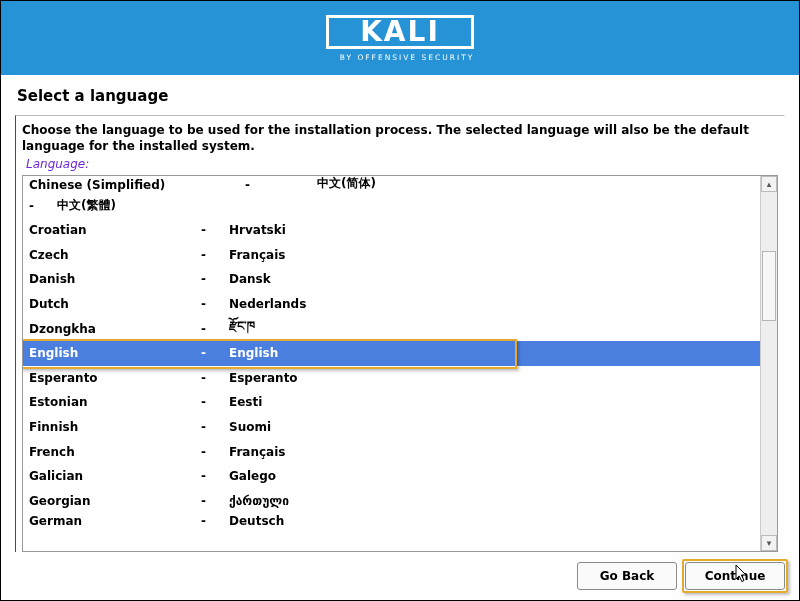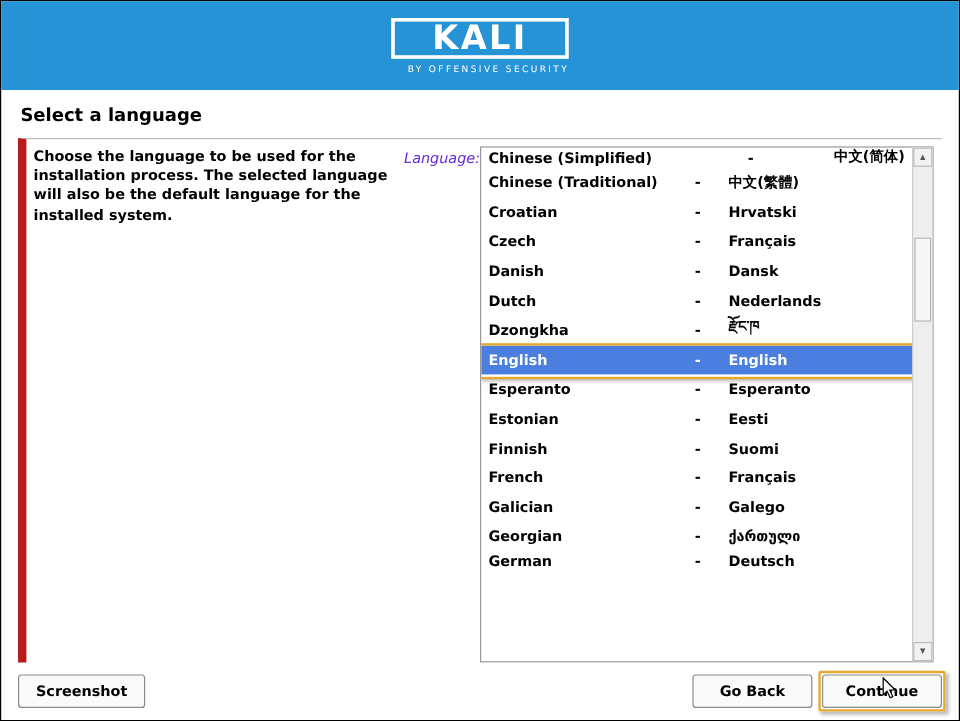--- a/index.html
+++ b/index.html
@@ -57,27 +57,27 @@
     padding: 0 14px 8px 14px;
   }
   .page-title {
     font-weight: 700;
     font-size: 15px;
     padding: 12px 2px 10px 2px;
     color: #000;
   }
   .instr-box {
     border-top: 1px solid #bbb;
-    border-left: 7px solid #b91c1c;
+    border-left: 1px solid #b91c1c;
     border-right: 1px solid #fff;
     border-bottom: none;
     padding: 6px 6px 0 6px;
     flex: 1 1 auto;
     display: flex;
-    flex-direction: row;
+    flex-direction: column;
     min-height: 0;
   }
   .instr-text {
     font-weight: 700;
     font-size: 12px;
     line-height: 1.35;
     color: #000;
   }
   .field-label {
     font-style: italic;
@@ -229,21 +229,20 @@
       <div class="field-label">Language:</div>
 
       <div class="list-wrap">
         <div class="list" id="lang-list">
             <div class="row cutoff-top">
               <span class="c1">Chinese (Simplified)</span>
               <span class="c2">-</span>
               <span class="c3">中文(简体)</span>
             </div>
             <div class="row">
-              <span class="c1">Chinese (Traditional)</span>
               <span class="c2">-</span>
               <span class="c3">中文(繁體)</span>
             </div>
             <div class="row">
               <span class="c1">Croatian</span>
               <span class="c2">-</span>
               <span class="c3">Hrvatski</span>
             </div>
             <div class="row">
               <span class="c1">Czech</span>
@@ -309,21 +308,20 @@
         <div class="scrollbar">
           <div class="sb-btn sb-up">▴</div>
           <div class="sb-thumb"></div>
           <div class="sb-btn sb-down">▾</div>
         </div>
       </div>
 
     </div>
 
     <div class="footer">
-      <div class="btn">Screenshot</div>
       <div class="spacer"></div>
       <div class="btn">Go Back</div>
       <div class="btn btn-highlight">Continue</div>
     </div>
 
   </div>
 
 </div>
 
 <svg class="cursor" style="left:735px; top:564px;" viewBox="0 0 14 20">

